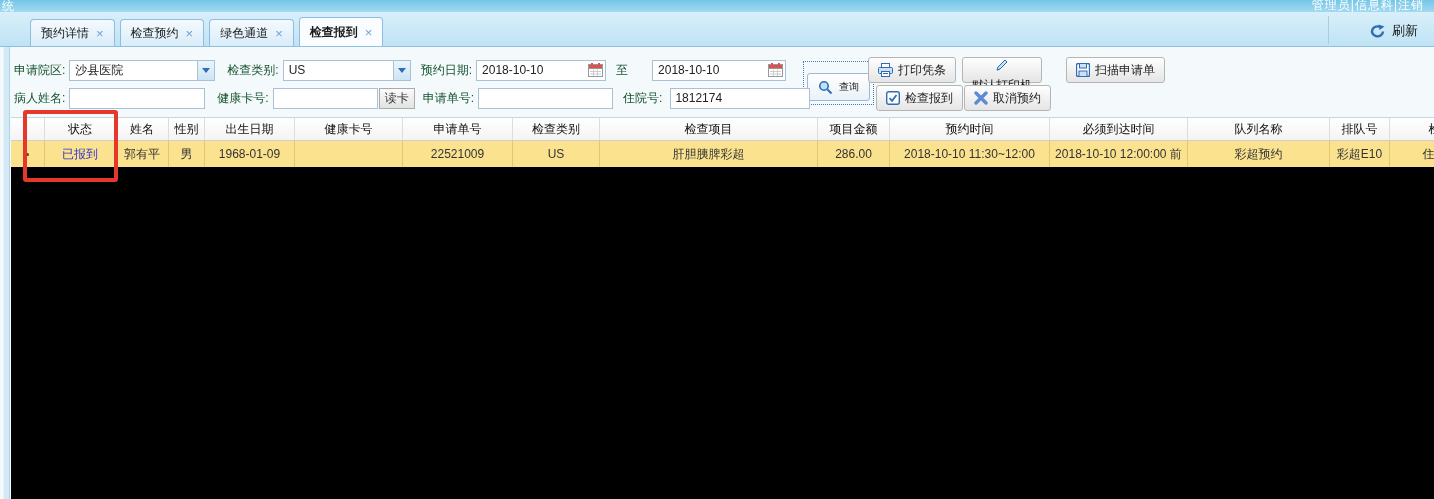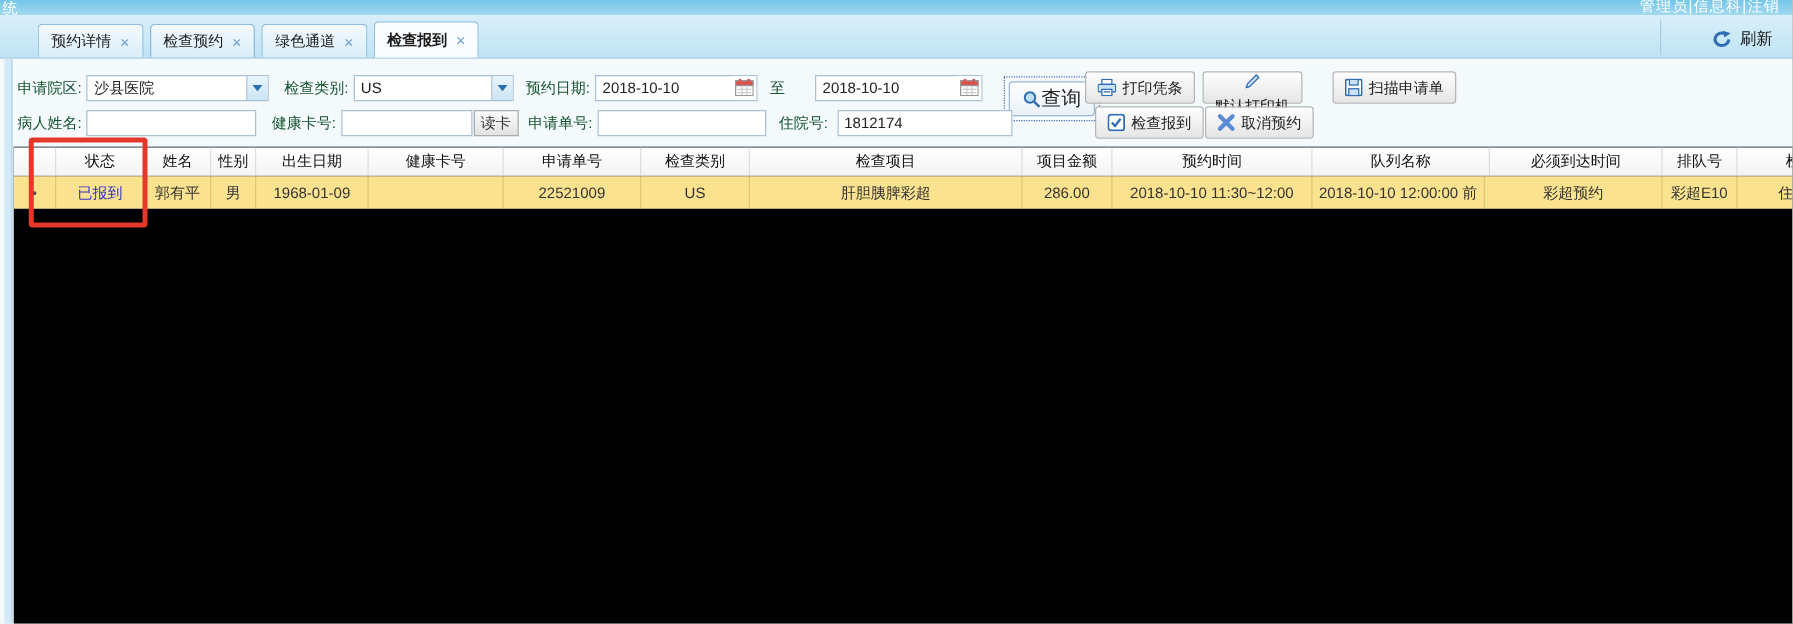--- a/index.html
+++ b/index.html
@@ -40,23 +40,23 @@
   .combo .val, .datefield .val { flex:1; padding:0 5px; color:#222; white-space:nowrap; overflow:hidden; }
   .trigger { width:17px; height:100%; border-left:1px solid #A9C0D6;
     background:linear-gradient(#EAF5FC,#CCE4F5); display:flex; align-items:center; justify-content:center; cursor:pointer; }
   .chev { width:0; height:0; border-left:4px solid transparent; border-right:4px solid transparent; border-top:5px solid #2E6DB4; }
   .dtrigger { width:20px; height:100%; display:flex; align-items:center; justify-content:center; cursor:pointer; background:#fff; }
 
   .gbtn { position:absolute; height:26px; display:flex; align-items:center; gap:5px; padding:0 9px;
     background:linear-gradient(#FEFEFE,#E5E5E5); border:1px solid #B5B5B5; border-radius:3px;
     font-size:12px; color:#222; cursor:pointer; white-space:nowrap; font-family:inherit; }
   .query-wrap { position:absolute; border:1px dotted #4F74B8; padding:3px; background:transparent; }
-  .query-btn { height:28px; display:flex; align-items:center; padding:0 10px;
+  .query-btn { height:28px; display:flex; align-items:center; gap:6px; padding:0 10px;
     background:linear-gradient(#FFFFFF,#E9F1F8); border:1px solid #9CB8D4; border-radius:3px;
-    font-size:16px; color:#222; cursor:pointer; font-family:inherit; }
+    font-size:10px; color:#222; cursor:pointer; font-family:inherit;margin-top:8px; }
   .readcard-btn { height:21px; padding:0 5px; margin-left:1px; background:linear-gradient(#FBFBFB,#E2E2E2);
     border:1px solid #ABABAB; font-size:12px; color:#333; cursor:pointer; font-family:inherit; }
 
   
   .table-region { position:absolute; left:11px; top:70px; right:0; bottom:0; background:#000000;
     border-top:1px solid #C2D6E4; overflow:hidden; }
   .hrow, .drow { display:flex; width:1480px; }
   .hrow { height:23px; background:linear-gradient(#FFFFFF,#F4F4F4); border-bottom:1px solid #CFCFCF; }
   .hcell { display:flex; align-items:center; justify-content:center; color:#111;
     border-right:1px solid #DDDDDD; height:100%; overflow:hidden; white-space:nowrap; }
@@ -245,22 +245,22 @@
         <div class="hcell" style="width:71px;">状态</div>
         <div class="hcell" style="width:53px;">姓名</div>
         <div class="hcell" style="width:36px;">性别</div>
         <div class="hcell" style="width:90px;">出生日期</div>
         <div class="hcell" style="width:108px;">健康卡号</div>
         <div class="hcell" style="width:110px;">申请单号</div>
         <div class="hcell" style="width:87px;">检查类别</div>
         <div class="hcell" style="width:218px;">检查项目</div>
         <div class="hcell" style="width:72px;">项目金额</div>
         <div class="hcell" style="width:160px;">预约时间</div>
+        <div class="hcell" style="width:138px;">必须到达时间</div>
         <div class="hcell" style="width:142px;">队列名称</div>
-        <div class="hcell" style="width:138px;">必须到达时间</div>
         <div class="hcell" style="width:60px;">排队号</div>
         <div class="hcell" style="width:90px;">检</div>
       </div>
       <div class="drow">
         <div class="dcell ind-d" style="width:34px;">
             <span class="dot"></span>
           </div>
         <div class="dcell status" style="width:71px;">已报到</div>
         <div class="dcell" style="width:53px;">郭有平</div>
         <div class="dcell" style="width:36px;">男</div>

